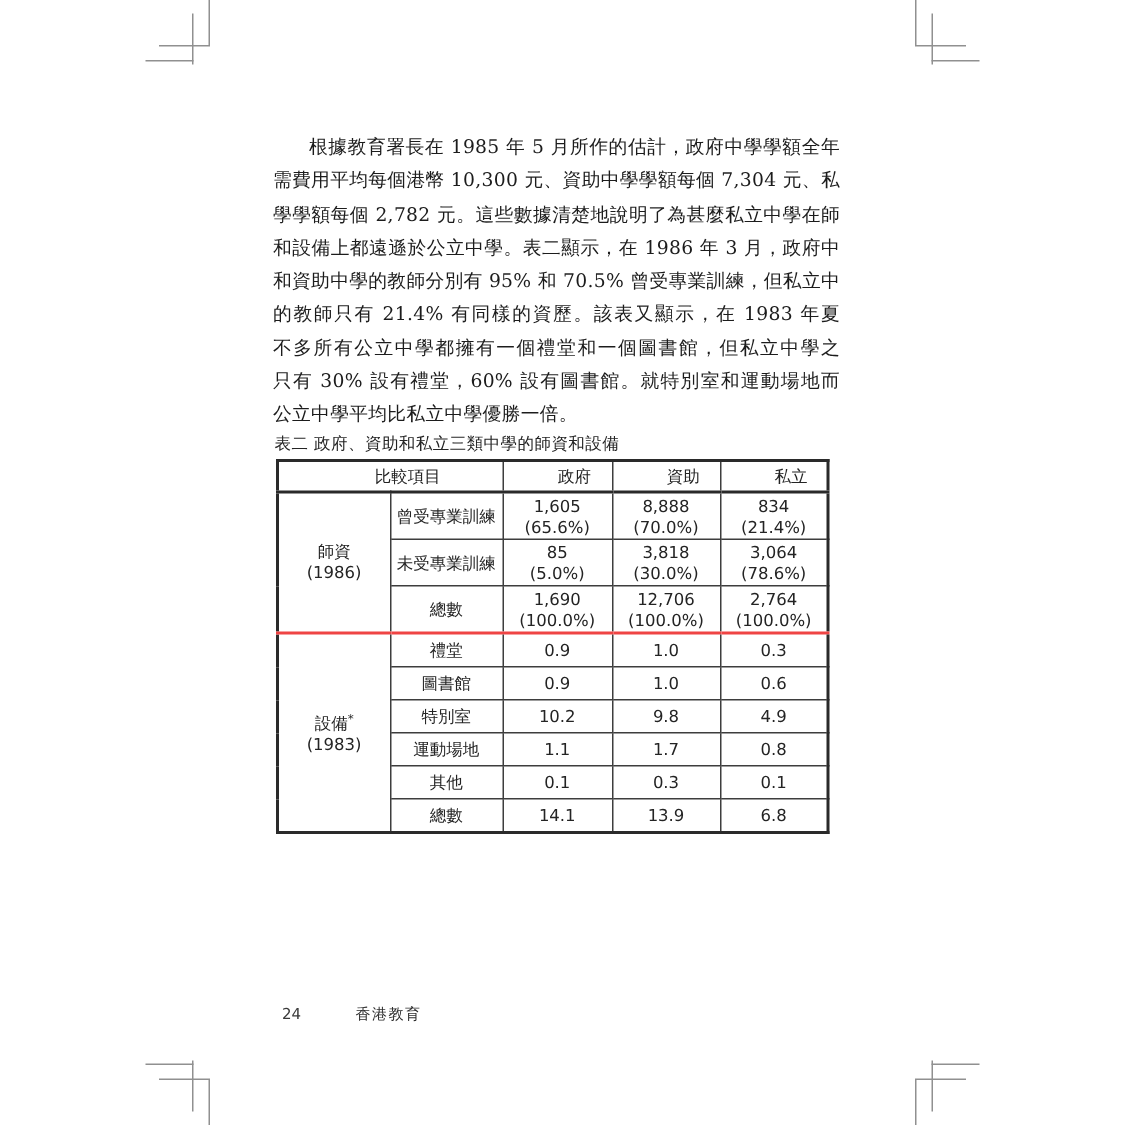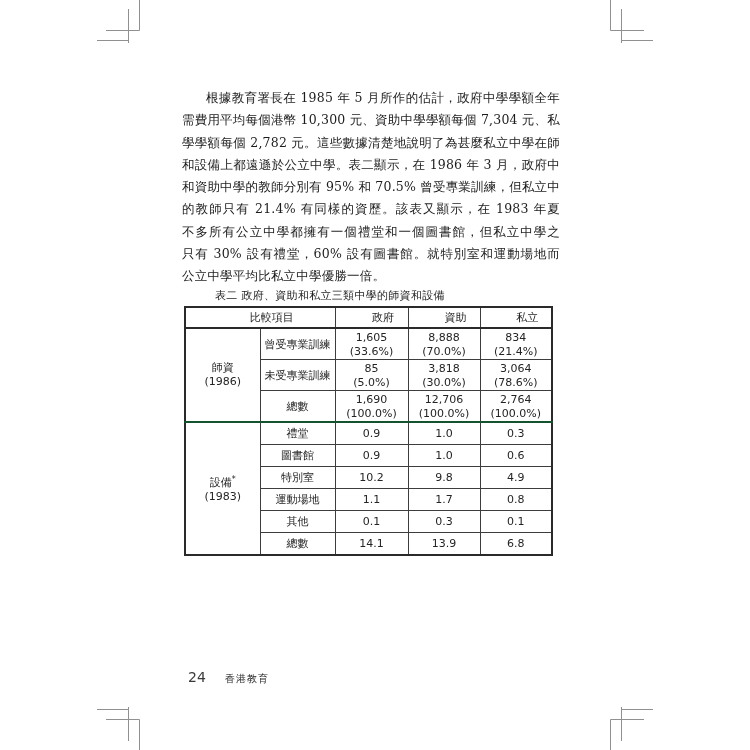--- a/index.html
+++ b/index.html
@@ -15,57 +15,57 @@
     height:22.3px; line-height:22.3px; font-size:12.5px;
     text-align:justify; text-align-last:justify;
     overflow:hidden; white-space:normal; letter-spacing:0.2px;
   }
   .para .line.first { text-indent:24px; }
   .para .line.last { text-align:right; text-align-last:left;font-family:Liberation Serif, serif; }
 
   
   .caption {
     position:absolute; left:183px; top:288px;
-    font-family:"DejaVu Sans", sans-serif; font-size:11px; color:#242424; letter-spacing:0.3px;margin-left:32px;
+    font-family:"DejaVu Sans", sans-serif; font-size:11px; color:#242424; letter-spacing:0.3px;
   }
 
   
   table.tbl {
     position:absolute; left:184px; top:306px; width:367px;
     border-collapse:collapse; table-layout:fixed;
     font-family:"DejaVu Sans", sans-serif; font-size:11px; color:#242424;
     border:2px solid #2a2a2a;
   }
   table.tbl td {
     border:1px solid #3d3d3d; text-align:center; vertical-align:middle; padding:0;
   }
   table.tbl tr.hdr td { height:19px; line-height:19px; border-bottom:2px solid #2a2a2a;padding-left:23px; }
   table.tbl tr.trow td { height:30px; }
   table.tbl tr.frow td { height:21px; line-height:21px; }
-  table.tbl tr.sect-divide td { border-top:2px solid #14532d; }
+  table.tbl tr.sect-divide td { border-top:2px solid #ef4444; }
   table.tbl .num  { line-height:13.5px; padding-top:1px; }
   table.tbl .pct  { line-height:13.5px; }
   table.tbl .group-name { line-height:14px; }
   table.tbl .group-year { line-height:14px; }
   .sup-mark { font-size:8px; vertical-align:4px; }
 
   
   .fnote {
     position:absolute; left:183px; top:556px;
     font-family:"DejaVu Sans", sans-serif; font-size:10.5px; color:#2a2a2a; letter-spacing:0.3px;
   }
   .fnote .marker { font-size:9px; position:relative; top:-3px; margin-right:2px; }
 
   
   .folio {
     position:absolute; left:188px; top:669px;
     font-family:"DejaVu Sans", sans-serif; font-size:10px; color:#2e2e2e;
   }
-  .folio .pgnum { display:inline-block; width:37px; font-size:14px; color:#3a3a3a; }
-  .folio .btitle { letter-spacing:1px; }
+  .folio .pgnum { display:inline-block; width:37px; font-size:10px; color:#3a3a3a; }
+  .folio .btitle { letter-spacing:1px;margin-left:12px; }
 </style>
 </head>
 <body>
 
 <div class="page">
 
   <svg class="cropmarks" width="750" height="750" viewBox="0 0 750 750">
     <g stroke="#909090" stroke-width="1" fill="none">
 
       <g>
@@ -125,21 +125,21 @@
       </tr>
 
       <tr class="trow">
         <td rowspan="3">
           <div class="group-name">師資</div>
           <div class="group-year">(1986)</div>
         </td>
         <td>曾受專業訓練</td>
         <td>
           <div class="num">1,605</div>
-          <div class="pct">(33.6%)</div>
+          <div class="pct">(65.6%)</div>
         </td>
         <td>
           <div class="num">8,888</div>
           <div class="pct">(70.0%)</div>
         </td>
         <td>
           <div class="num">834</div>
           <div class="pct">(21.4%)</div>
         </td>
       </tr>

